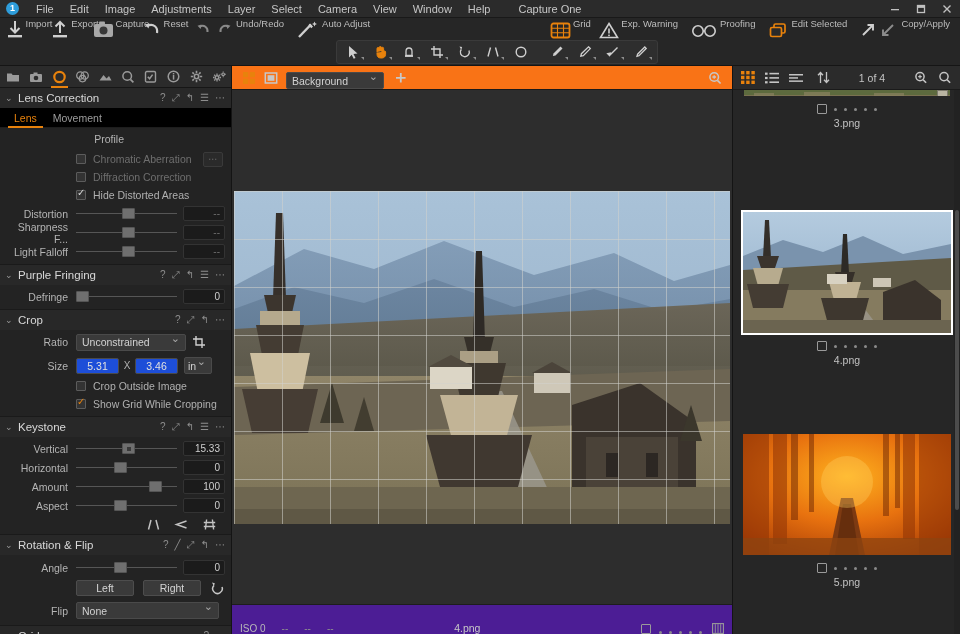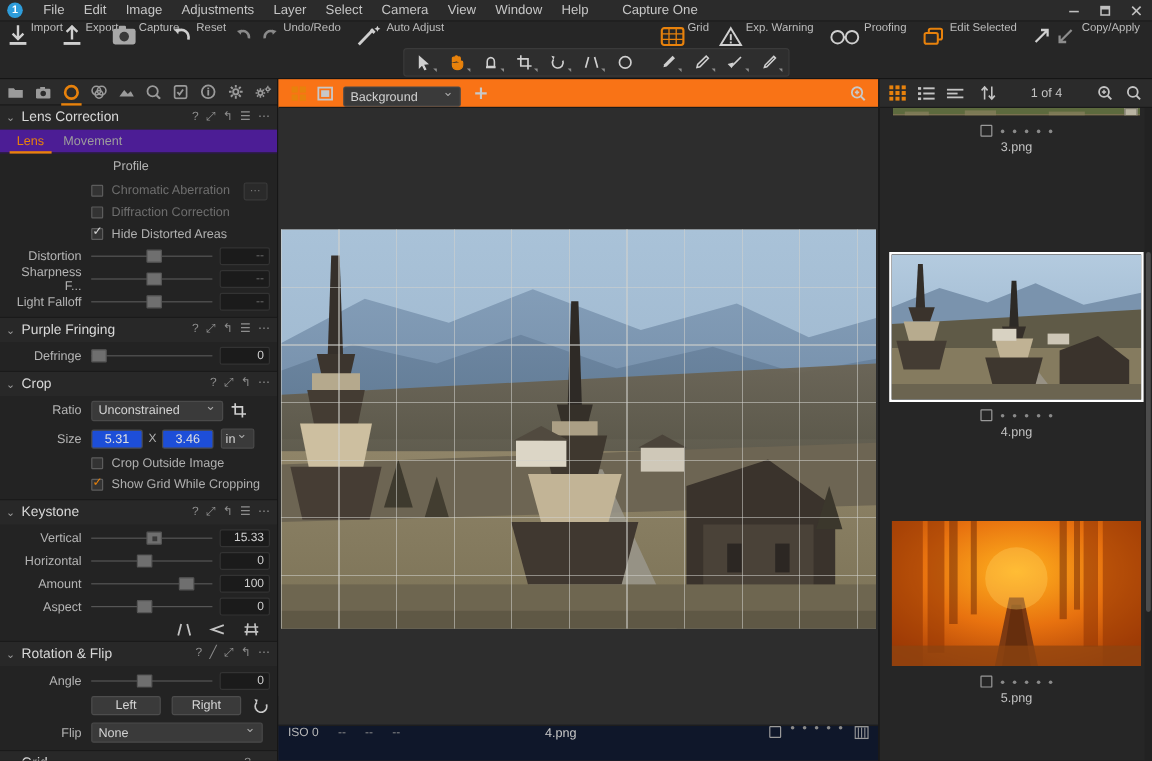--- a/index.html
+++ b/index.html
@@ -92,21 +92,21 @@
     background: #282828;
   }
   .sec-arrow {
     width: 10px; font-size: 9px; color: #9a9a9a; margin-right: 3px;
   }
   .sec-title { font-size: 11.5px; color: #d8d8d8; flex: 1; }
   .sec-icons { display: flex; align-items: center; gap: 6px; }
   .sec-icons span { font-size: 10px; color: #8e8e8e; line-height: 1; }
   .subtabs {
     height: 20px; display: flex; align-items: center; padding-left: 6px;
-    border-bottom: 1px solid #1d1d1d; background: #4c1d95;
+    border-bottom: 1px solid #1d1d1d; background: #000000;
   }
   .subtab {
     font-size: 10.5px; color: #9d9d9d; padding: 0 8px; height: 18px;
     line-height: 18px; position: relative;
   }
   .subtab.active { color: #e8820c; }
   .subtab.active:after {
     content: ""; position: absolute; bottom: -1px; left: 2px; right: 2px;
     height: 2px; background: #e8820c;
   }
@@ -187,21 +187,21 @@
     position: absolute; left: 2px; top: 101px; width: 496px; height: 333px;
     overflow: hidden;
   }
   .grid-ov { position: absolute; inset: 0; pointer-events: none;
              background-image:
                repeating-linear-gradient(to right, rgba(210,210,205,.55) 0 1px, transparent 1px 48px),
                repeating-linear-gradient(to bottom, rgba(210,210,205,.55) 0 1px, transparent 1px 48px);
   }
   .viewer-status {
     position: absolute; bottom: 0; left: 0; width: 500px; height: 30px;
-    background: #0f172a; display: flex; align-items: flex-start; padding: 0 8px;
+    background: #4c1d95; display: flex; align-items: flex-end; padding: 0 8px;
     border-top: 1px solid #1d1d1d; font-size: 10px; color: #b9b9b9;
   }
   .rating-dots { display: flex; align-items: center; gap: 7px; }
   .rdot { width: 3px; height: 3px; background: #8a8a8a; border-radius: 50%; }
   .sq-ic {
     width: 10px; height: 10px; border: 1.5px solid #9a9a9a; border-radius: 1px;
   }
 
   
   .browser {

